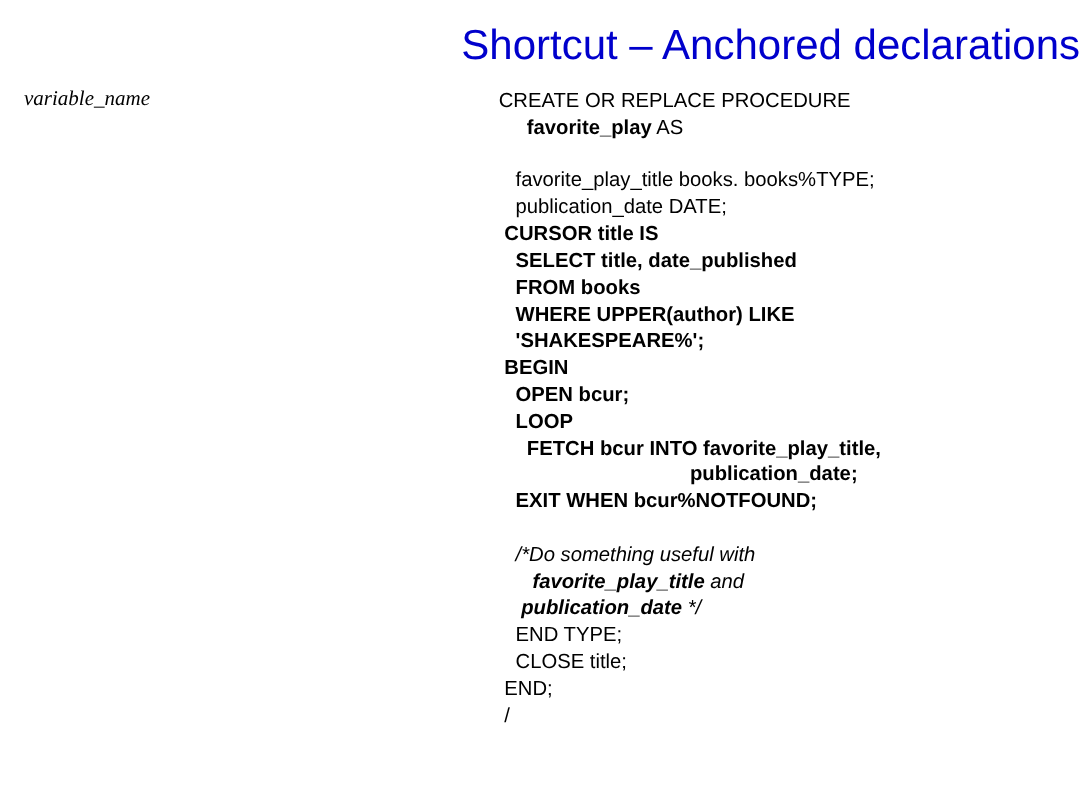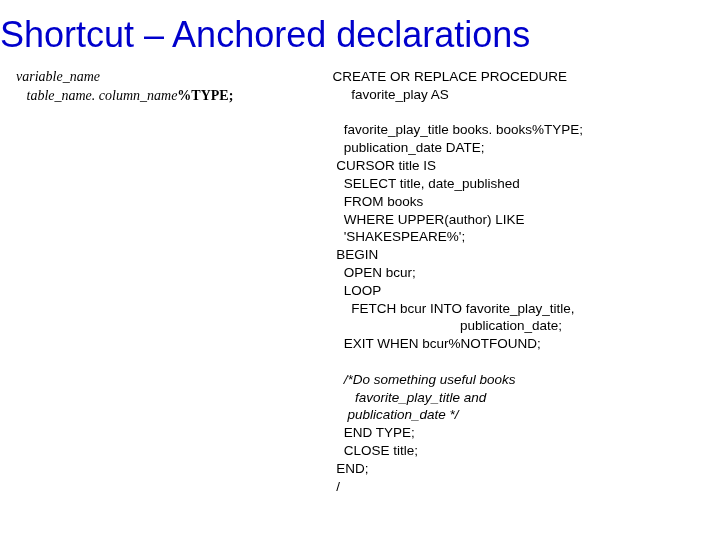--- a/index.html
+++ b/index.html
@@ -12,22 +12,22 @@
     color: #000;
     overflow: hidden;
   }
   .slide {
     width: 720px;
     height: 540px;
     position: relative;
     box-sizing: border-box;
   }
   .title {
-    text-align: left;
-    font-size: 36px;
+    text-align: right;
+    font-size: 28px;
     color: #0000cc;
     padding-top: 14px;
     padding-bottom: 6px;
     font-weight: normal;
   }
   .cols {
     display: flex;
     flex-direction: row;
     padding: 0 16px;
   }
@@ -49,36 +49,35 @@
   .syntax .pct {
     font-style: normal;
     font-weight: bold;
   }
   .code {
     font-size: 13.5px;
     line-height: 1.32;
     white-space: pre;
     font-family: Arial, Helvetica, sans-serif;
   }
-  .b { font-weight: normal; margin-top: 12px; }
+  .b { font-weight: bold; margin-top: 12px; }
   .i { font-style: italic; }
 </style>
 </head>
 <body>
 
 <div class="slide">
 
   <div class="title">Shortcut – Anchored declarations</div>
 
   <div class="cols">
 
     <div class="left">
       <div class="syntax">
         <div>variable_name</div>
-        <div style="white-space:pre;"><span>   table_name. column_name</span><span class="pct">%TYPE;</span></div>
       </div>
     </div>
 
     <div class="right">
       <div class="code"><span>CREATE OR REPLACE PROCEDURE</span>
 <span class="b">     favorite_play</span><span> AS</span>
 <span></span>
 <span>   favorite_play_title books. books%TYPE;</span>
 <span>   publication_date DATE;</span>
 <span class="b"> CURSOR title IS</span>
@@ -86,21 +85,21 @@
 <span class="b">   FROM books</span>
 <span class="b">   WHERE UPPER(author) LIKE</span>
 <span class="b">   'SHAKESPEARE%';</span>
 <span class="b"> BEGIN</span>
 <span class="b">   OPEN bcur;</span>
 <span class="b">   LOOP</span>
 <span class="b">     FETCH bcur INTO favorite_play_title,</span>
 <span class="b">                                  publication_date;</span>
 <span class="b">   EXIT WHEN bcur%NOTFOUND;</span>
 <span></span>
-<span class="i">   /*Do something useful books</span>
+<span class="i">   /*Do something useful with</span>
 <span class="b i">      favorite_play_title</span><span class="i"> and</span>
 <span class="b i">    publication_date</span><span class="i"> */</span>
 <span>   END TYPE;</span>
 <span>   CLOSE title;</span>
 <span> END;</span>
 <span> /</span></div>
     </div>
 
   </div>
 </div>

